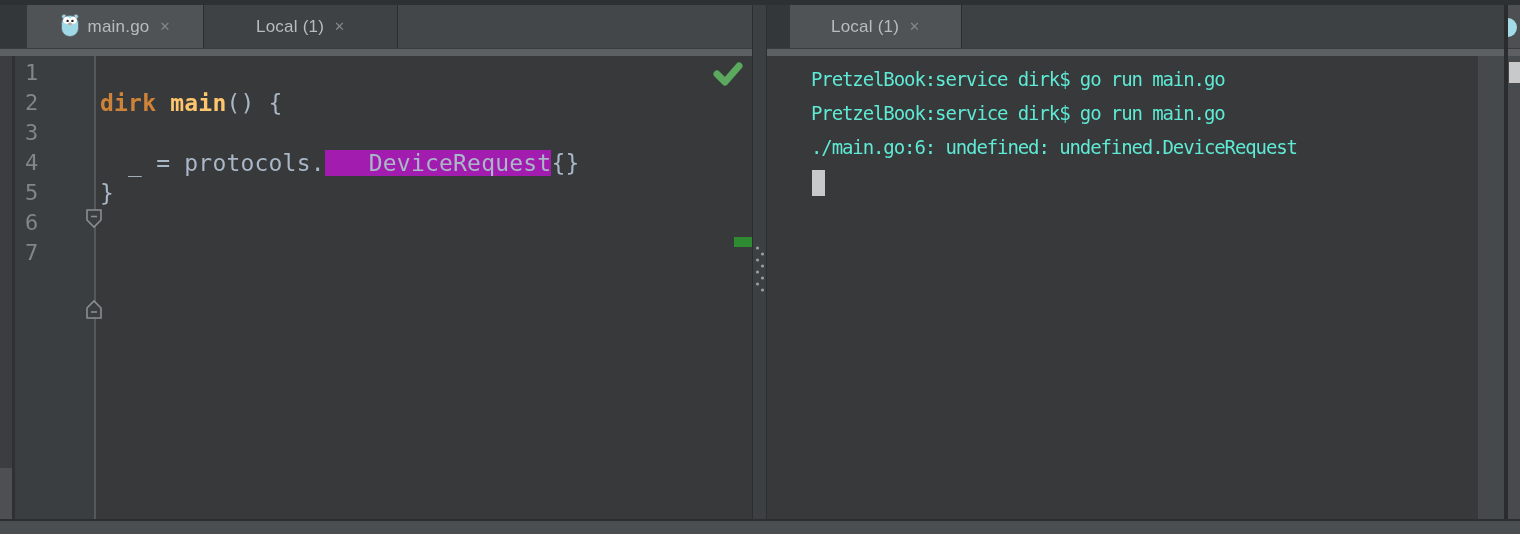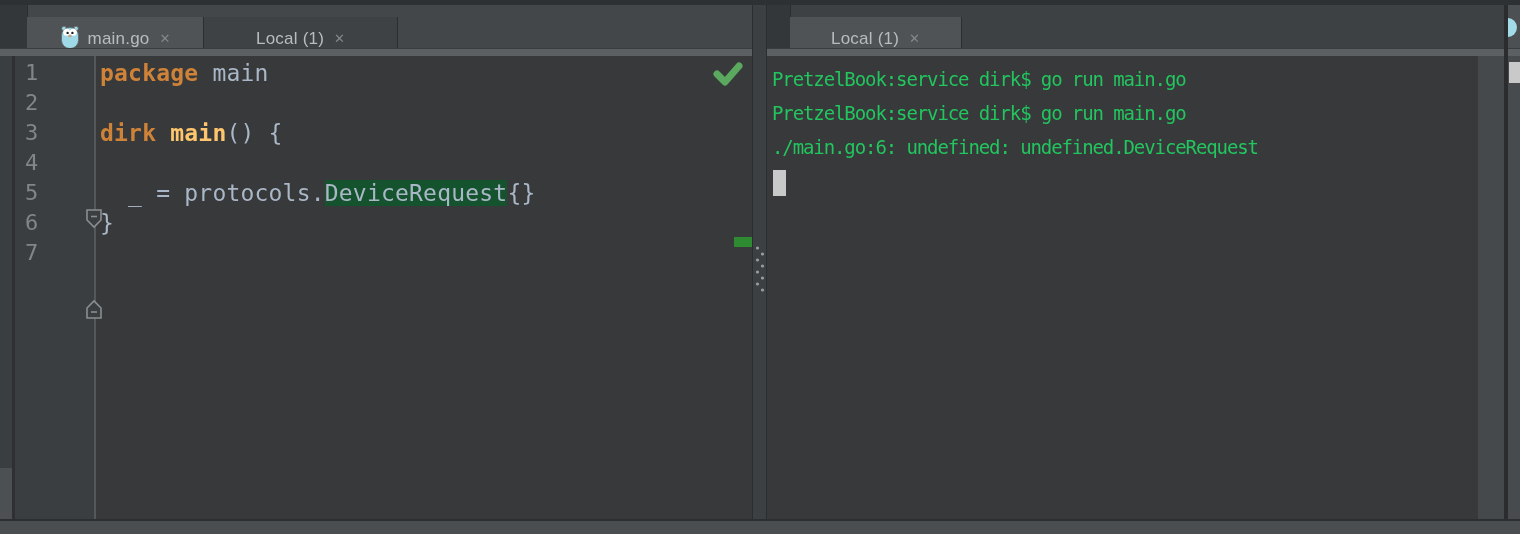--- a/index.html
+++ b/index.html
@@ -14,21 +14,21 @@
 
   
   .panel{position:absolute;top:0;height:519px;}
   .panel.left{left:0;width:752px;}
   .panel.right{left:767px;width:737px;}
 
   
   .tabbar{position:absolute;left:0;top:5px;width:100%;height:43px;background:#44474a;}
   .panel.right .tabbar{background:#3e4144;}
   .tab-lead{position:absolute;left:0;top:0;height:43px;background:#34373a;border-right:1px solid #2b2d2f;}
-  .tab{position:absolute;top:12px;height:43px;display:flex;align-items:center;justify-content:center;
+  .tab{position:absolute;top:0;height:43px;display:flex;align-items:center;justify-content:center;
        gap:8px;background:#3e4245;border-right:1px solid #2b2d2f;box-sizing:border-box;}
   .tab.active{background:#4f5356;}
   .tablabel{color:#b9bcbe;font-size:17px;letter-spacing:.2px;}
   .close{color:#85888a;font-size:13px;margin-left:2px;line-height:1;}
   .understrip{position:absolute;left:0;top:48px;width:100%;height:8px;background:#5c6062;border-top:1px solid #3a3d3f;box-sizing:border-box;}
 
   
   .editor{position:absolute;left:0;top:56px;width:752px;height:463px;background:#37393b;}
   .leftedge{position:absolute;left:0;top:0;width:12px;height:463px;background:#3b3e40;}
   .leftedge-bottom{position:absolute;left:0;top:412px;width:12px;height:51px;background:#4c5052;}
@@ -41,34 +41,34 @@
   .foldmark{position:absolute;left:84px;width:20px;height:22px;z-index:3;}
   .fold4{top:152px;}
   .fold7{top:242px;}
 
   .code{position:absolute;left:100px;top:2px;width:630px;}
   .cl{height:30px;line-height:30px;white-space:pre;
       font-family:"DejaVu Sans Mono",monospace;font-size:23px;letter-spacing:.2px;color:#a9b7c6;}
   .kw{color:#cf8339;font-weight:700;}
   .fn{color:#ffc66d;font-weight:700;}
   .foldchip{background:#4a4f4b;color:#c3cabf;border-radius:3px;padding:1px 7px 3px 7px;}
-  .hl{background:#14532d;}
+  .hl{background:#a21caf;padding-left:44px;}
 
   .check{position:absolute;left:712px;top:6px;width:32px;height:26px;}
   .stripemark{position:absolute;left:734px;top:181px;width:18px;height:10px;background:#2e8b31;}
 
   
   .splitter{position:absolute;left:752px;top:0;width:15px;height:519px;background:#3c4042;
             border-left:1px solid #2b2d2f;border-right:1px solid #2b2d2f;box-sizing:border-box;}
   .splitter svg{position:absolute;left:1px;top:245px;}
 
   
   .terminal{position:absolute;left:0;top:56px;width:737px;height:463px;background:#37393b;}
   .tl{height:34px;line-height:34px;white-space:pre;padding-left:5px;
-      font-family:"DejaVu Sans Mono",monospace;font-size:19px;letter-spacing:-1.1px;color:#22c55e;}
+      font-family:"DejaVu Sans Mono",monospace;font-size:19px;letter-spacing:-1.1px;color:#5eead4;margin-left:39px;}
   .term-rows{position:absolute;left:0;top:6px;width:700px;}
   .cursor{display:inline-block;width:13px;height:26px;background:#c8cac9;vertical-align:middle;margin-left:1px;}
   .term-scroll{position:absolute;right:0;top:0;width:26px;height:463px;background:#45494b;}
 
   
   .rightborder{position:absolute;left:1504px;top:0;width:4px;height:519px;background:#2a2c2e;z-index:5;}
   .sliver{position:absolute;left:1508px;top:0;width:12px;height:519px;z-index:5;}
   .sliver-tab{position:absolute;left:0;top:5px;width:12px;height:43px;background:#4c5052;overflow:hidden;}
   .sliver-gopher{position:absolute;left:-10px;top:13px;width:19px;height:19px;border-radius:50%;background:#a3dbe8;}
   .sliver-strip{top:48px;}
@@ -132,21 +132,20 @@
         </svg>
       </div>
       <div class="foldmark fold7">
         <svg width="20" height="22" viewBox="0 0 20 22">
           <path d="M3 20 H17 V10 L10 3 L3 10 Z" fill="#3b3e40" stroke="#8a8e90" stroke-width="1.6"></path>
           <line x1="7" y1="14" x2="13" y2="14" stroke="#8a8e90" stroke-width="1.6"></line>
         </svg>
       </div>
 
       <div class="code">
-        <div class="cl"><span class="kw">package</span><span> main</span></div>
         <div class="cl"><span></span></div>
         <div class="cl"><span class="kw">dirk</span><span> </span><span class="fn">main</span><span>() {</span></div>
         <div class="cl"><span></span></div>
         <div class="cl"><span>  _ = protocols.</span><span class="hl">DeviceRequest</span><span>{}</span></div>
         <div class="cl"><span>}</span></div>
       </div>
 
       <div class="check">
         <svg width="32" height="26" viewBox="0 0 32 26">
           <path d="M5 12 L13 20 L27 4" fill="none" stroke="#5ba85f" stroke-width="7" stroke-linecap="round" stroke-linejoin="round"></path>

